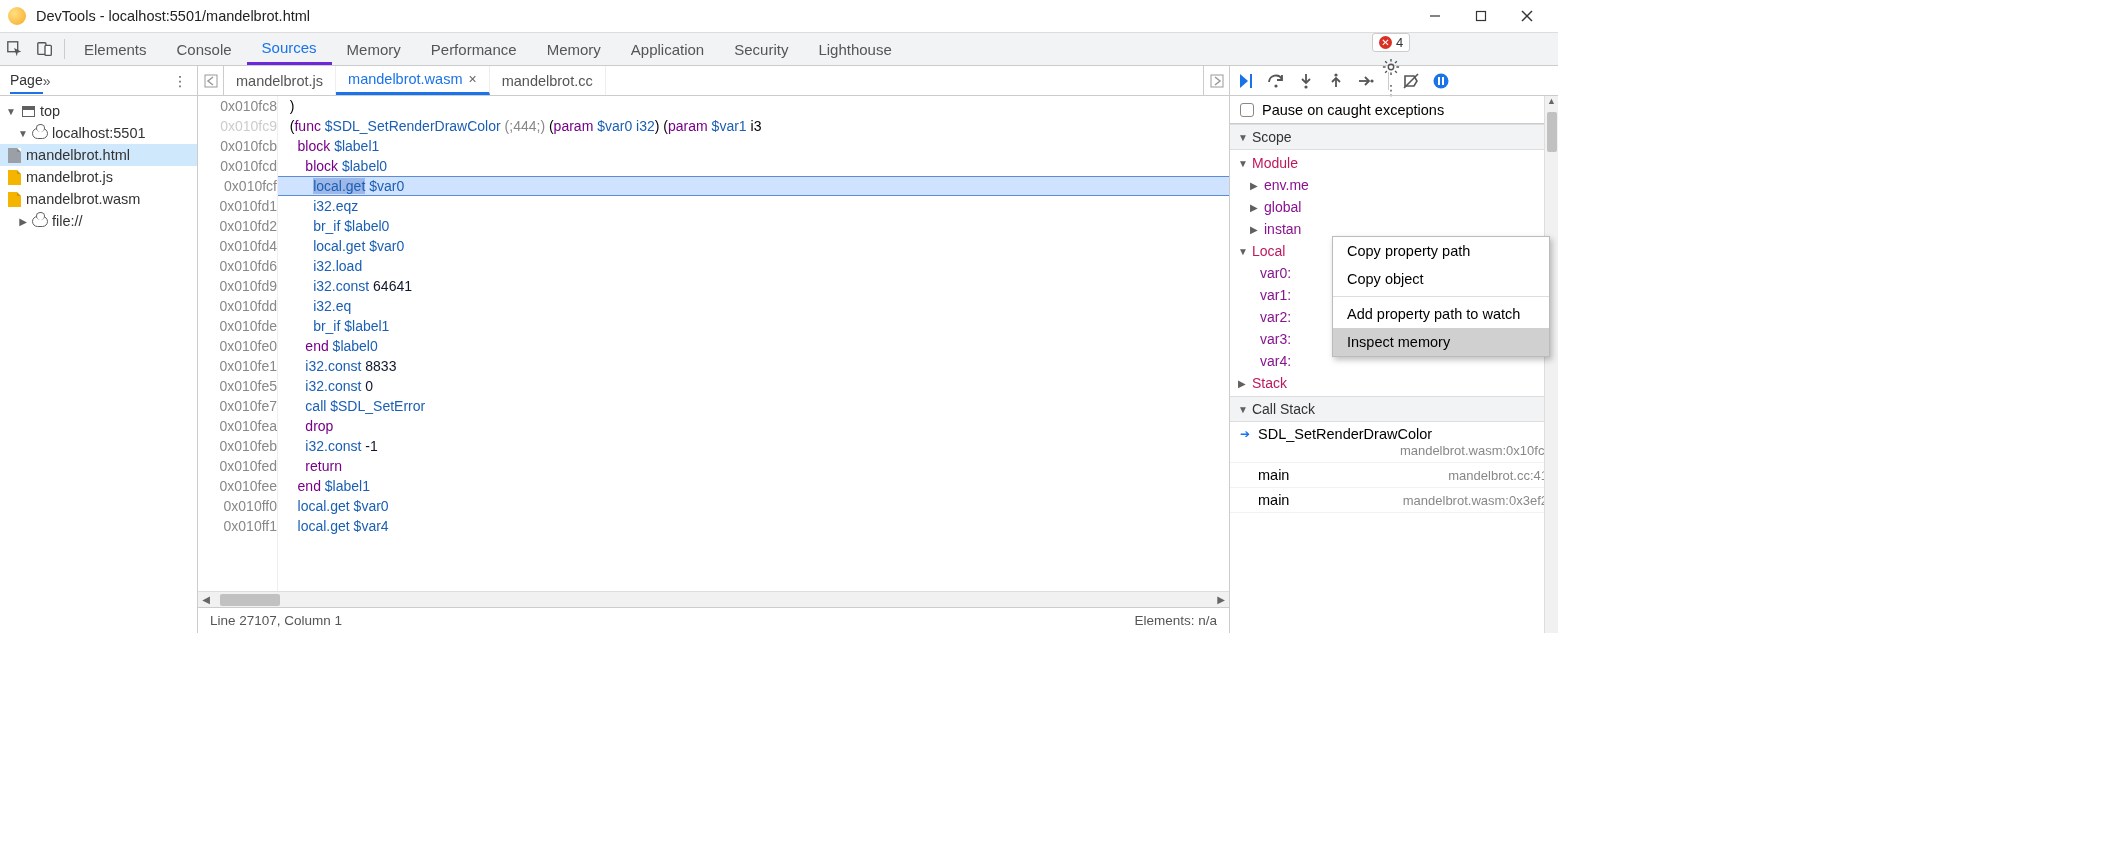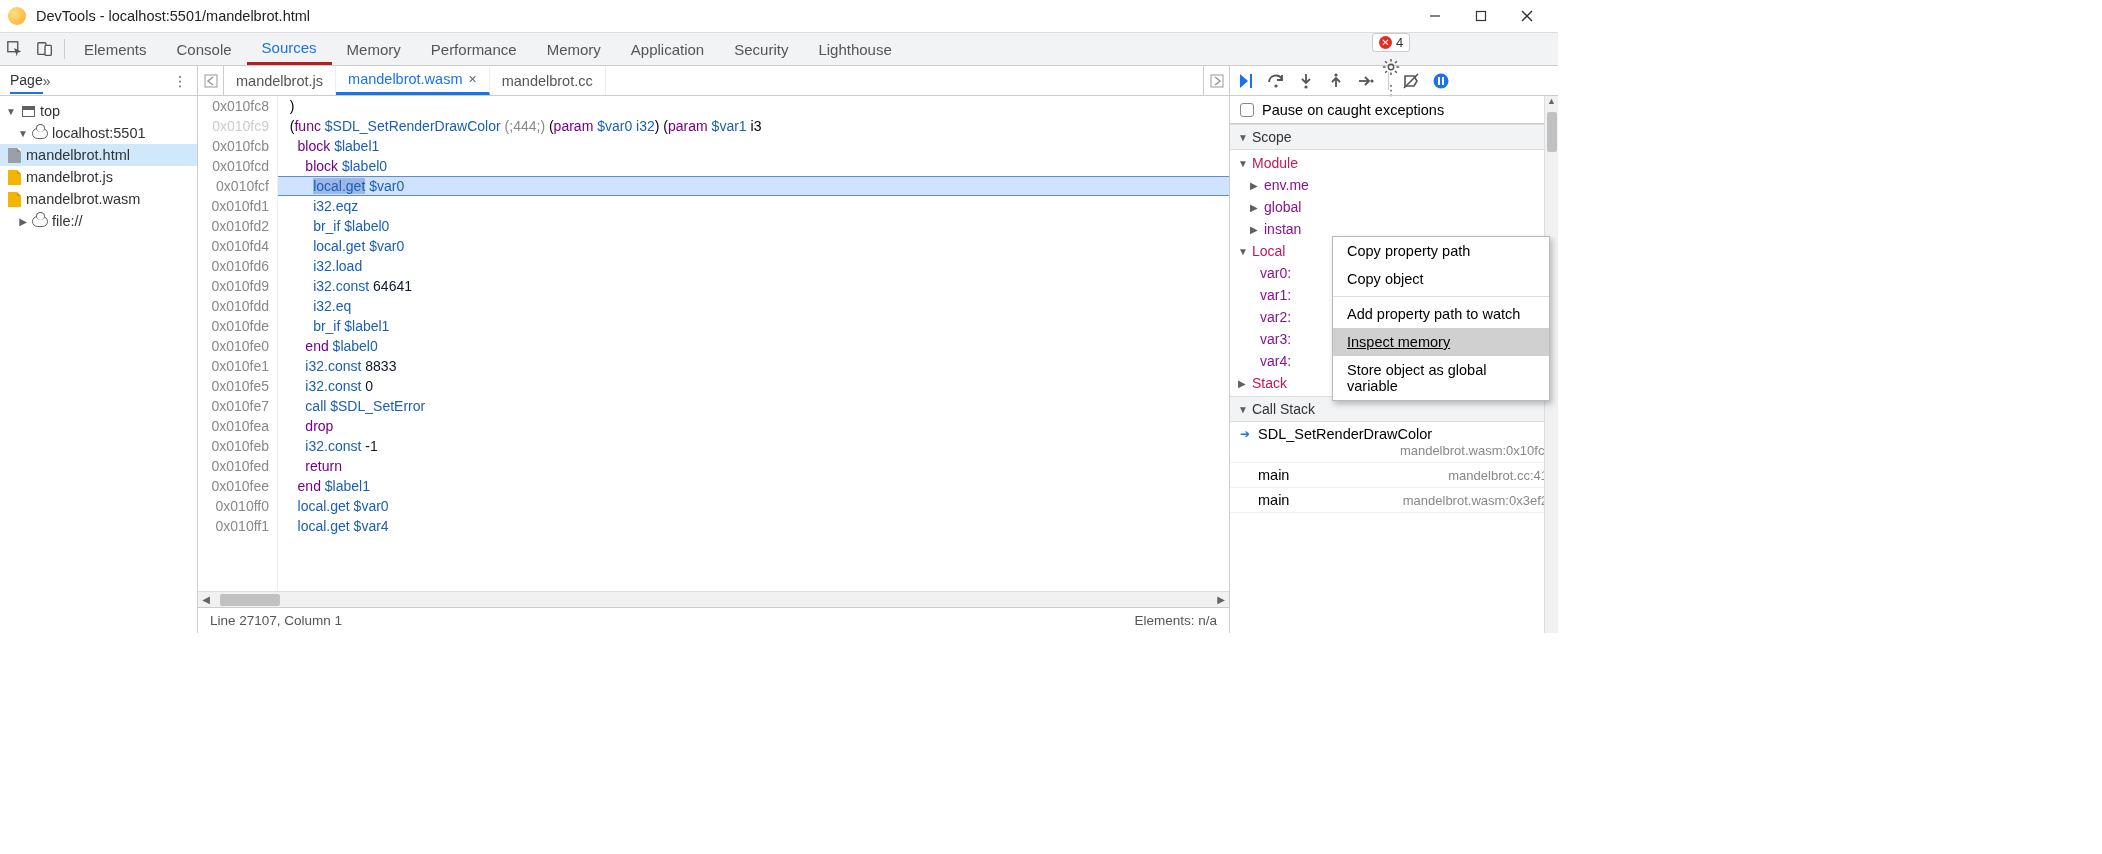--- a/index.html
+++ b/index.html
@@ -13,21 +13,21 @@
 .titlebar .win-btn { width: 46px; height: 28px; display: flex; align-items: center; justify-content: center; font-size: 14px; color: #333;}
 .titlebar .win-btn svg { width: 12px; height: 12px; }
 
 
 .tabsbar { height: 33px; background: #f1f3f4; border-bottom: 1px solid #ccc; display: flex; align-items: stretch; }
 .tabsbar .icon-btn { width: 30px; display: flex; align-items: center; justify-content: center; color: #555; }
 .tabsbar .icon-btn svg { width: 18px; height: 18px; }
 .tabsbar .divider { width: 1px; background: #ccc; margin: 6px 4px; }
 .tabsbar .tabs { display: flex; align-items: stretch; flex: 1; }
 .tabsbar .tab { padding: 0 15px; display: flex; align-items: center; color: #555; font-size: 15px; }
-.tabsbar .tab.active { color: #1a73e8; border-bottom: 3px solid #b91c1c; }
+.tabsbar .tab.active { color: #1a73e8; border-bottom: 3px solid #6d28d9; }
 .tabsbar .right { display: flex; align-items: center; padding-right: 6px; gap: 6px; }
 .tabsbar .err { display: flex; align-items: center; gap: 4px; border: 1px solid #ccc; border-radius: 3px; padding: 1px 6px; font-size: 13px; color: #333; background:#fff;}
 .tabsbar .err .dot { width: 13px; height: 13px; border-radius: 50%; background: #d93025; color:#fff; font-size:10px; display:flex; align-items:center; justify-content:center;}
 .tabsbar .gear, .tabsbar .kebab { width: 26px; display:flex; align-items:center; justify-content:center; color:#555;}
 
 
 .main { display: flex; height: calc(633px - 33px - 33px); }
 
 
 .left { width: 198px; border-right: 1px solid #ccc; display:flex; flex-direction:column;}
@@ -52,21 +52,21 @@
 
 .mid { flex: 1; display:flex; flex-direction:column; border-right:1px solid #ccc; min-width:0;}
 .mid-tabs { height:30px; border-bottom:1px solid #ccc; display:flex; align-items:stretch; }
 .mid-tabs .navbtn { width:26px; display:flex; align-items:center; justify-content:center; border-right:1px solid #ccc; color:#888;}
 .mid-tabs .navbtn.right { border-right:none; border-left:1px solid #ccc; margin-left:auto;}
 .mid-tabs .ftab { padding:0 12px; display:flex; align-items:center; gap:6px; font-size:14.5px; color:#555; border-right:1px solid #eee;}
 .mid-tabs .ftab.active { color:#1a73e8; border-bottom:3px solid #1a73e8;}
 .mid-tabs .ftab .close { color:#666; font-size:14px;}
 
 .code-wrap { flex:1; overflow:hidden; display:flex; font-family: Consolas, Menlo, monospace; font-size:14px; position:relative;}
-.gutter { width:80px; background:#fff; color:#888; text-align:right; padding-right:8px; border-right:1px solid #eee;}
+.gutter { width:80px; background:#fff; color:#888; text-align:right; border-right:1px solid #eee;}
 .gutter .gl { height:20px; line-height:20px;}
 .gutter .gl.dim { color:#ccc;}
 .codearea { flex:1; white-space:pre; overflow:hidden;}
 .codearea .cl { height:20px; line-height:20px; padding-left:4px;}
 .codearea .cl.hl { background:#cfe2ff; border-top:1px solid #5b8dd6; border-bottom:1px solid #5b8dd6; height:20px; line-height:18px;}
 .codearea .cl.hl .tok-sel { background:#9db8e8;}
 .tok-kw { color:#708;}
 .tok-var { color:#1a5fb4;}
 .tok-op { color:#1a5fb4;}
 .tok-num { color:#0f172a;}
@@ -98,21 +98,21 @@
 .ellipsis{position:absolute;right:2px;color:#888;font-size:12px;}
 
 .callstack-body .cs-row{padding:4px 10px;display:flex;flex-direction:column;gap:1px;border-bottom:1px solid #f2f2f2;}
 .cs-row .top{display:flex;align-items:center;gap:6px;font-size:14.5px;}
 .cs-row .arrow{color:#1a73e8;font-size:12px;width:12px;}
 .cs-row .loc{font-size:13px;color:#888;text-align:right;}
 .cs-row.inline .top{justify-content:space-between;}
 
 .ctx-menu{position:absolute;top:170px;right:8px;width:218px;background:#fff;border:1px solid #bbb;box-shadow:2px 3px 6px rgba(0,0,0,0.25);font-size:14.5px;z-index:50;}
 .ctx-menu .itm{padding:6px 14px;}
-.ctx-menu .itm.sel{background:#d0d0d0;text-decoration:underline;}
+.ctx-menu .itm.sel{background:#d0d0d0;}
 .ctx-menu .divl{height:1px;background:#ddd;margin:3px 0;}
 
 .vscroll{position:absolute;right:0;top:30px;bottom:0;width:14px;background:#f1f1f1;border-left:1px solid #ddd;}
 .vscroll .vthumb{width:10px;height:40px;background:#c1c1c1;margin:2px auto;border-radius:2px;}
 .vscroll .varrow{height:14px;text-align:center;font-size:9px;color:#666;}
 
 </style>
 </head>
 <body>
 
@@ -425,21 +425,20 @@
           </div>
         </div>
       </div>
 
     <div class="ctx-menu" id="ctxmenu">
         <div class="itm">Copy property path</div>
         <div class="itm">Copy object</div>
         <div class="divl"></div>
         <div class="itm">Add property path to watch</div>
         <div class="itm sel">Inspect memory</div>
-        <div class="itm">Store object as global variable</div>
       </div>
 
     <div class="vscroll">
       <div class="varrow">▲</div>
       <div class="vthumb"></div>
     </div>
   </div>
 
 </div>
 

